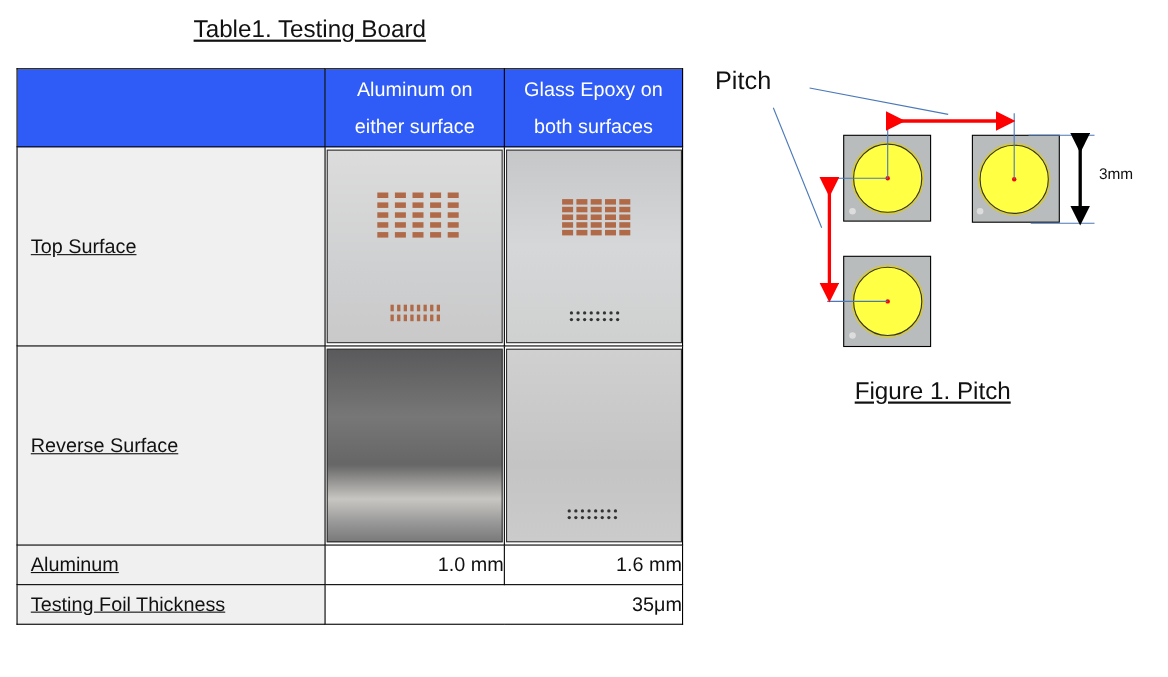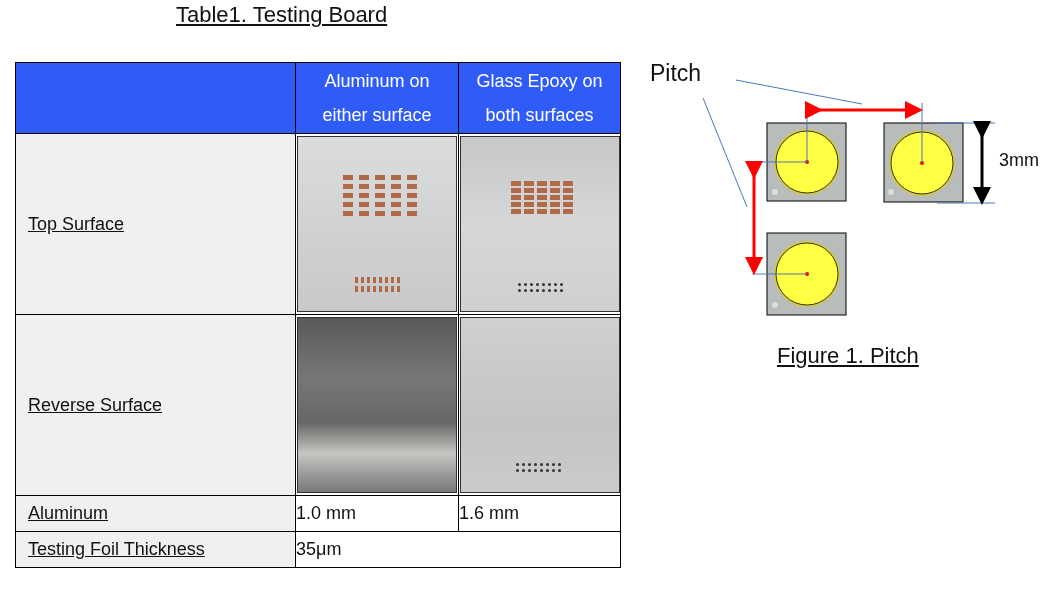--- a/index.html
+++ b/index.html
@@ -1,24 +1,24 @@
 <!DOCTYPE html>
 <html><head>
 <meta charset="utf-8">
 <style>
   html,body{margin:0;padding:0;background:#ffffff;}
   body{width:1062px;height:615px;position:relative;overflow:hidden;font-family:"Liberation Sans",sans-serif;color:#111;}
   .caption{position:absolute;font-size:22px;text-decoration:underline;white-space:nowrap;}
-  #table-title{left:176px;top:2px;text-align:right;}
+  #table-title{left:176px;top:14px;text-align:right;}
   #fig-caption{left:777px;top:343px;}
   table.board{position:absolute;left:15px;top:62px;border-collapse:collapse;table-layout:fixed;border-radius:22px;}
   table.board td{border:1px solid #000;padding:0;font-size:18px;}
   .hdr td{background:#2f5cf6;color:#fff;text-align:center;line-height:34px;height:70px;font-size:19px;}
   .lbl{background:#f0f0f0;padding-left:12px !important;text-decoration:underline;}
-  .val{text-align:left;background:#fff;}
+  .val{text-align:right;background:#fff;}
   .imgcell{background:#fff;}
   .photo{width:158px;height:174px;margin:2px auto;border:1px solid #333;position:relative;overflow:hidden;}
   .photo.top-al{background:linear-gradient(180deg,#dcdcdc,#cfd0d1 60%,#c9c9ca);}
   .photo.top-ge{background:linear-gradient(180deg,#c5c7c9,#d6d7d8 50%,#cfd0d0);}
   .photo.rev-al{background:linear-gradient(180deg,#5a5a5c 0%,#777 35%,#666 60%,#c8c6c2 78%,#999 90%,#7a7a7a 100%);}
   .photo.rev-ge{background:linear-gradient(180deg,#d0d0d0,#c4c4c4 60%,#cbcbcb);}
   .pads{position:absolute;display:grid;gap:4px;}
   .pad{width:10px;height:5px;background:#b06a48;}
   .dot{width:3px;height:3px;background:#333;border-radius:50%;}
   .fig{position:absolute;left:0;top:0;}
@@ -230,14 +230,14 @@
   <line x1="752" y1="274" x2="807" y2="274" stroke="#4a78b8" stroke-width="1"></line>
   <line x1="935" y1="123" x2="995" y2="123" stroke="#4a78b8" stroke-width="1"></line>
   <line x1="937" y1="203" x2="995" y2="203" stroke="#4a78b8" stroke-width="1"></line>
 
   <line x1="814" y1="110" x2="914" y2="110" stroke="#ff0000" stroke-width="3" marker-start="url(#rh)" marker-end="url(#rh)"></line>
   <line x1="754" y1="170" x2="754" y2="266" stroke="#ff0000" stroke-width="3" marker-start="url(#rh)" marker-end="url(#rh)"></line>
   <line x1="982" y1="130" x2="982" y2="196" stroke="#000" stroke-width="3" marker-start="url(#bh)" marker-end="url(#bh)"></line>
 </svg>
 
 <div class="caption" style="left:650px;top:60px;font-size:23px;text-decoration:none;">Pitch</div>
-<div class="caption" style="left:999px;top:150px;font-size:18px;text-decoration:none;">3mm</div>
+<div class="caption" style="left:999px;top:150px;font-size:14px;text-decoration:none;">3mm</div>
 <div id="fig-caption" class="caption">Figure 1. Pitch</div>
 
 </body></html>

